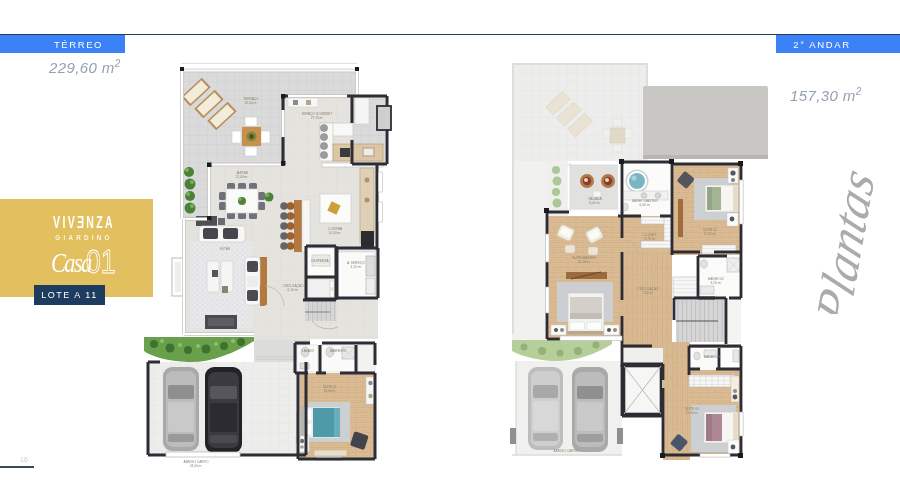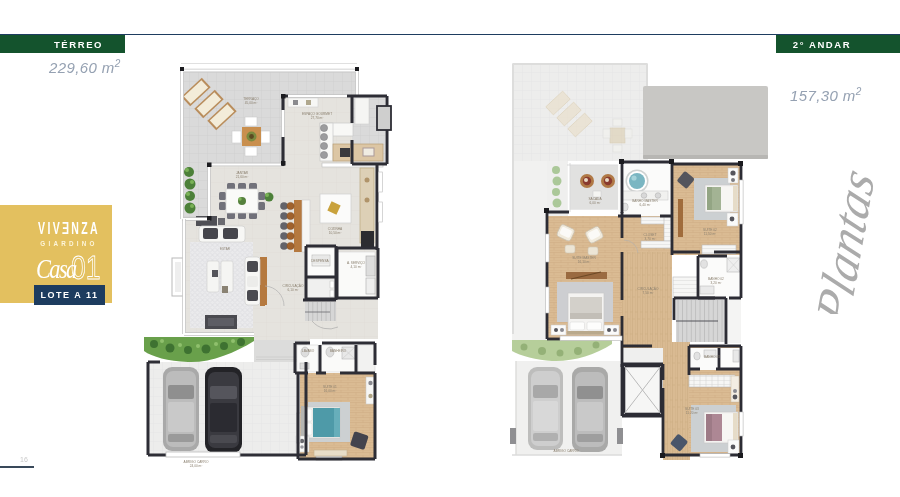--- a/index.html
+++ b/index.html
@@ -1,29 +1,29 @@
 <!DOCTYPE html>
 <html><head>
 <meta charset="utf-8">
 <style>
   html,body{margin:0;padding:0;background:#ffffff;}
   #page{position:relative;width:900px;height:497px;background:#ffffff;overflow:hidden;
         font-family:"Liberation Sans",sans-serif;}
   .topline{position:absolute;left:0;top:34px;width:900px;height:1.4px;background:#1e3d60;}
-  .bar{position:absolute;top:35px;height:18px;background:#14532d;color:#ffffff;
-       font-size:9.5px;font-weight:bold;letter-spacing:1.6px;line-height:19px;text-align:center;}
+  .bar{position:absolute;top:35px;height:18px;background:#3b82f6;color:#ffffff;
+       font-size:9.5px;font-weight:normal;letter-spacing:1.6px;line-height:19px;text-align:center;}
   .barL{left:0;width:125px;padding-left:32px;box-sizing:content-box;width:93px;}
   .barR{left:776px;width:92px;padding-right:32px;}
   .m2{position:absolute;color:#95a1b2;font-size:15px;letter-spacing:0.4px;font-style:italic;}
   .m2 sup{font-size:10px;}
   .m2L{left:49px;top:58px;}
   .m2R{left:790px;top:58px;margin-top:28px;}
-  .gold{position:absolute;left:0;top:205px;width:112px;height:98px;background:#e3c05f;}
+  .gold{position:absolute;left:0;top:199px;width:138px;height:98px;background:#e3c05f;padding-left:15px;}
   .lote{position:absolute;left:34px;top:285px;width:71px;height:20px;background:#1d3c5f;
-        color:#ffffff;font-size:9px;font-weight:bold;letter-spacing:1.5px;text-align:center;line-height:21px;}
+        color:#ffffff;font-size:9px;font-weight:normal;letter-spacing:1.5px;text-align:center;line-height:21px;}
   .plantas{position:absolute;left:758px;top:134px;width:180px;height:180px;}
   .pageline{position:absolute;left:0;top:466px;width:34px;height:1.5px;background:#39495a;}
   .pageno{position:absolute;left:20px;top:456px;color:#c9c9c9;font-size:7px;}
 </style>
 </head>
 <body>
 <div id="page">
   <div class="topline"></div>
   <div class="bar barL">TÉRREO</div>
   <div class="bar barR">2° ANDAR</div>

